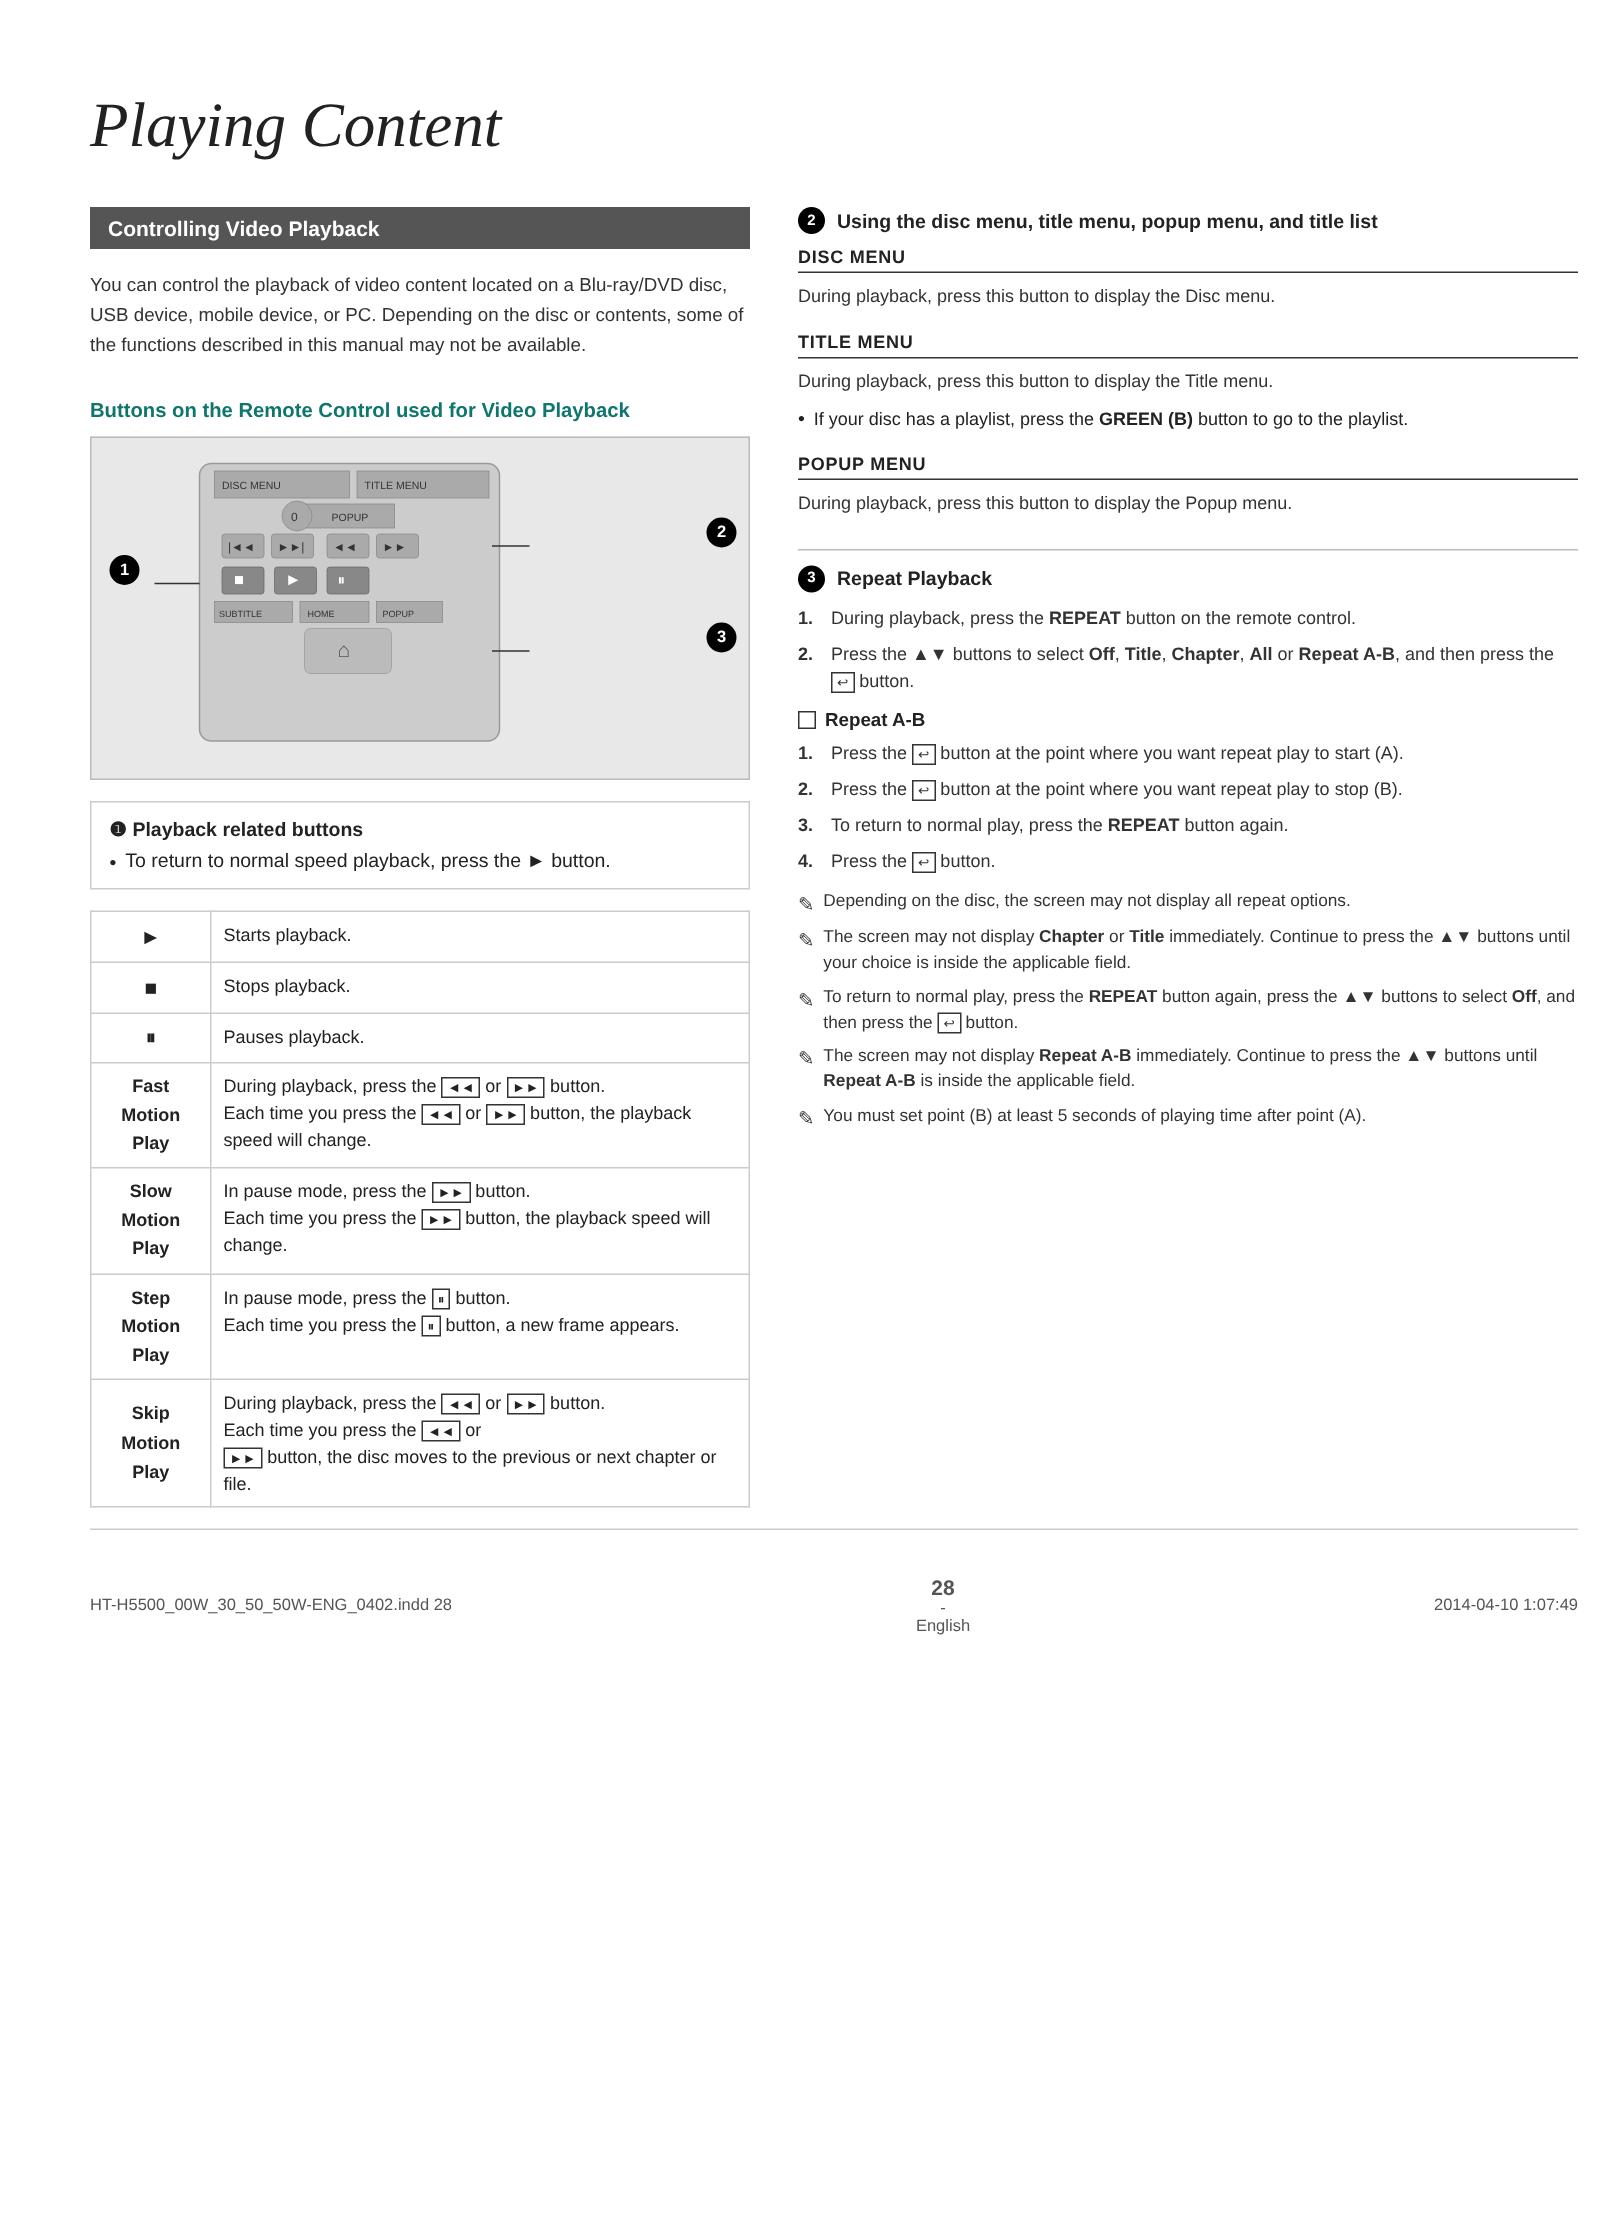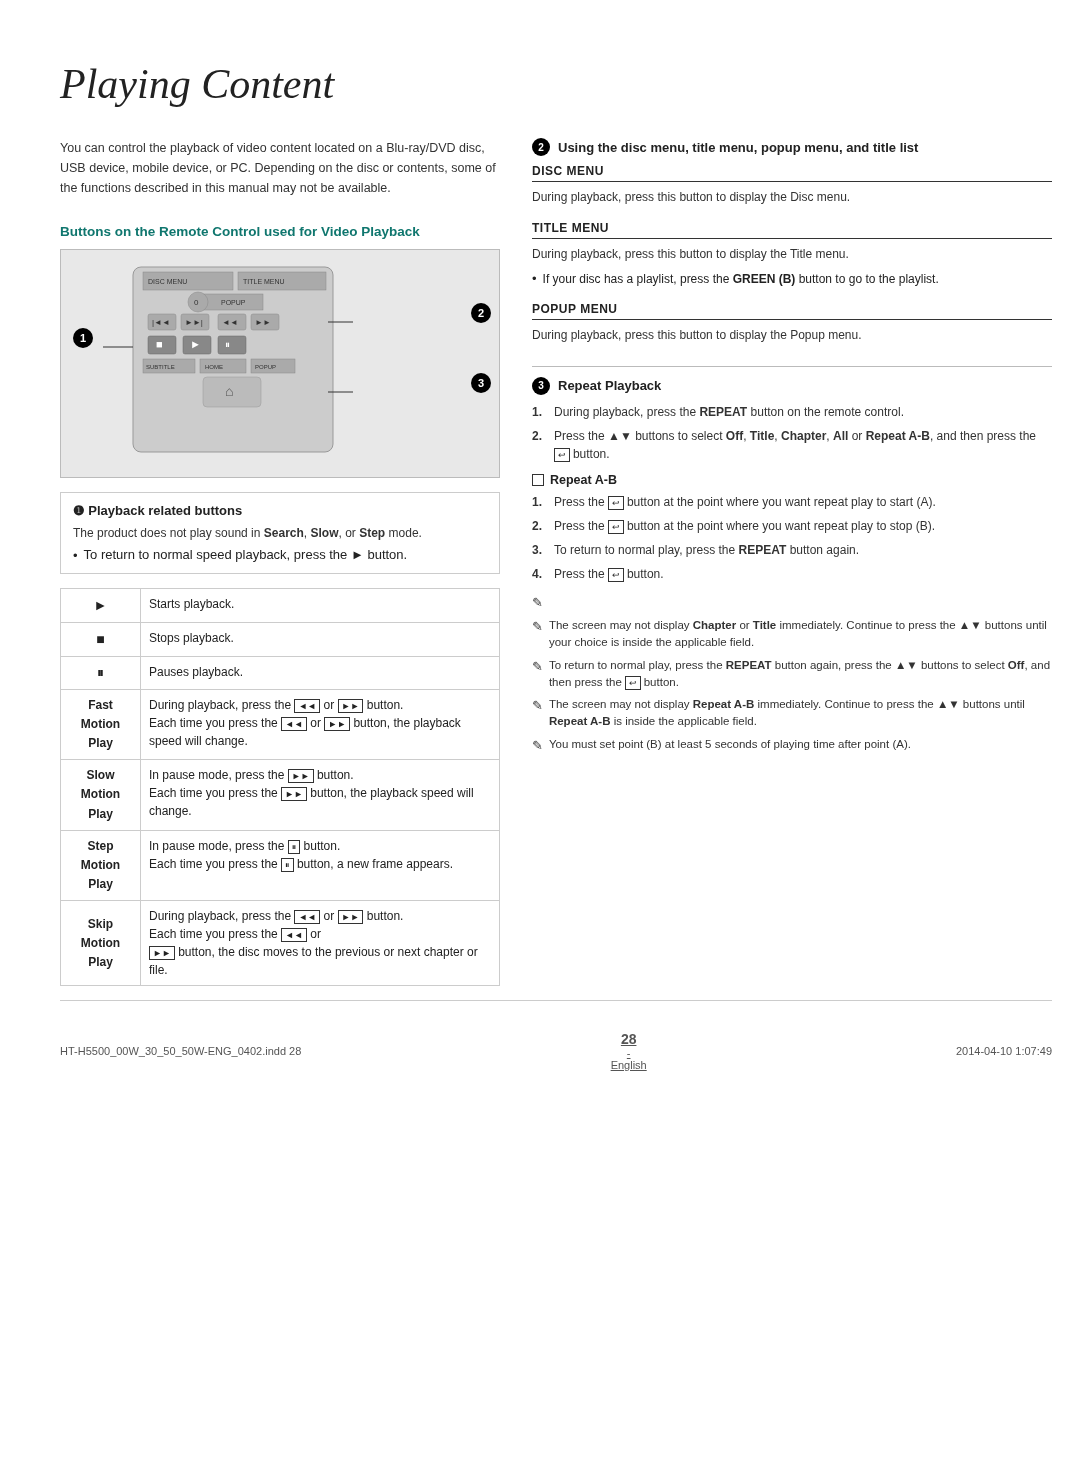--- a/index.html
+++ b/index.html
@@ -198,21 +198,20 @@
       margin-top: auto;
       padding-top: 30px;
       font-size: 11px;
       color: #555;
       border-top: 1px solid #ccc;
     }
     .page-number {
       font-size: 14px;
       font-weight: bold;
       text-align: center;
-      text-decoration: underline;
     }
     .page-number span {
       display: block;
       font-size: 11px;
       font-weight: normal;
     }
     
     .divider {
       border: none;
       border-top: 1px solid #bbb;
@@ -227,20 +226,21 @@
 <body>
 
 <div class="page">
 
   <h1 class="page-title">Playing Content</h1>
 
   <div class="columns">
 
     <div class="col-left">
 
+      <div class="section-box">Controlling Video Playback</div>
 
       <p class="intro-text">You can control the playback of video content located on a Blu-ray/DVD disc, USB device, mobile device, or PC. Depending on the disc or contents, some of the functions described in this manual may not be available.</p>
 
       <div class="subsection-title">Buttons on the Remote Control used for Video Playback</div>
 
       <div class="remote-container">
         <div style="position:relative; border:1px solid #bbb; background:#e8e8e8; padding:12px;">
           
           <svg width="320" height="200" viewBox="0 0 320 200">
 
@@ -291,23 +291,20 @@
 
           
           <div style="position:absolute; top:78px; left:12px; background:#000; color:#fff; border-radius:50%; width:20px; height:20px; display:flex; align-items:center; justify-content:center; font-size:11px; font-weight:bold;">1</div>
           <div style="position:absolute; top:53px; right:8px; background:#000; color:#fff; border-radius:50%; width:20px; height:20px; display:flex; align-items:center; justify-content:center; font-size:11px; font-weight:bold;">2</div>
           <div style="position:absolute; top:123px; right:8px; background:#000; color:#fff; border-radius:50%; width:20px; height:20px; display:flex; align-items:center; justify-content:center; font-size:11px; font-weight:bold;">3</div>
         </div>
       </div>
 
       <div class="playback-note">
         <div class="playback-note-title">❶ Playback related buttons</div>
-        <div class="playback-note-text">
-          The product does not play sound in <strong>Search</strong>, <strong>Slow</strong>, or <strong>Step</strong> mode.
-        </div>
         <div class="bullet-line">
           <span class="bullet-dot">•</span>
           <span>To return to normal speed playback, press the <strong>►</strong> button.</span>
         </div>
       </div>
 
       <table class="buttons-table">
         <tbody>
           <tr>
             <td>
@@ -449,20 +446,21 @@
             <span class="num-label">4.</span>
             <span>
               Press the <span style="border:1px solid #333; padding:1px 3px; font-size:9px;">↩</span> button.
             </span>
           </li>
         </ol>
 
         <div style="margin-top:10px;">
           <div class="note-line">
             <span class="note-icon">✎</span>
+            <span>Depending on the disc, the screen may not display all repeat options.</span>
           </div>
           <div class="note-line">
             <span class="note-icon">✎</span>
             <span>The screen may not display <strong>Chapter</strong> or <strong>Title</strong> immediately. Continue to press the <strong>▲▼</strong> buttons until your choice is inside the applicable field.</span>
           </div>
           <div class="note-line">
             <span class="note-icon">✎</span>
             <span>To return to normal play, press the <strong>REPEAT</strong> button again, press the <strong>▲▼</strong> buttons to select <strong>Off</strong>, and then press the <span style="border:1px solid #333; padding:1px 3px; font-size:9px;">↩</span> button.</span>
           </div>
           <div class="note-line">

